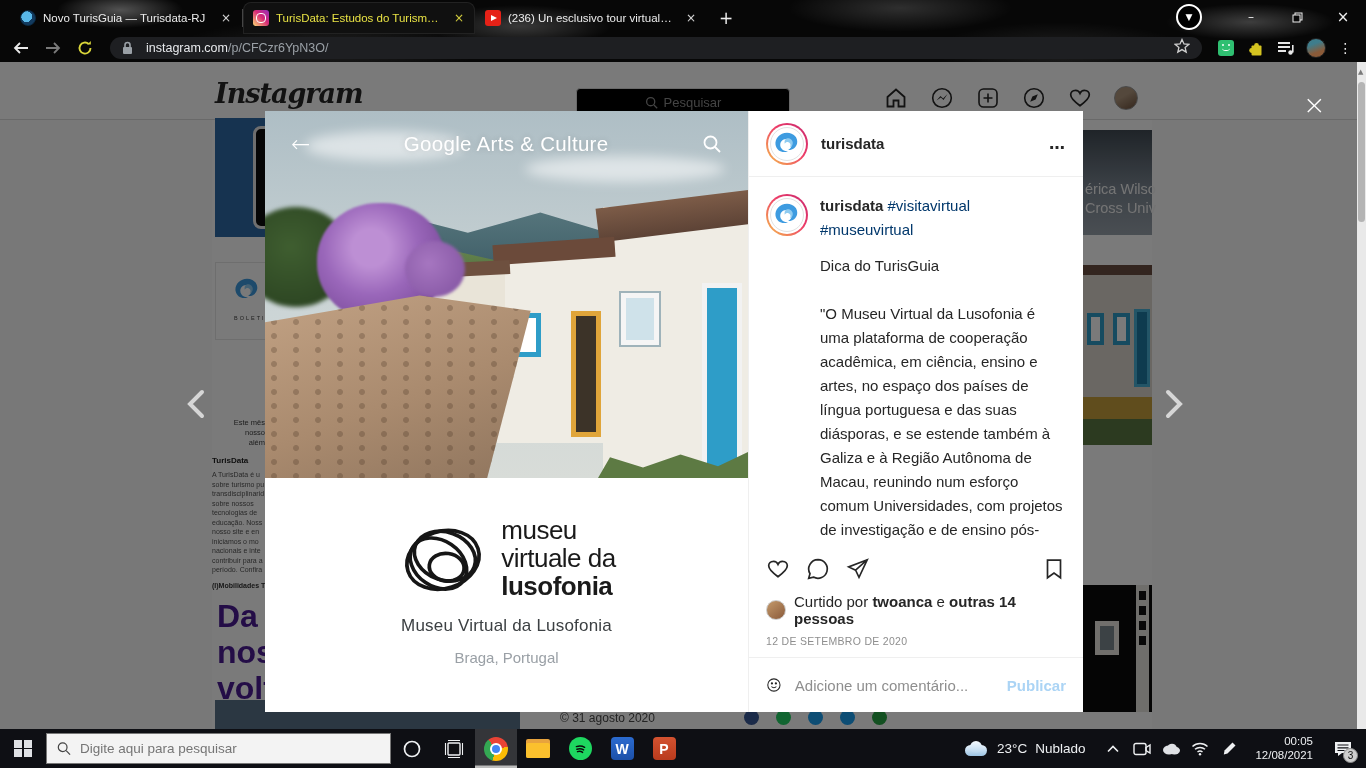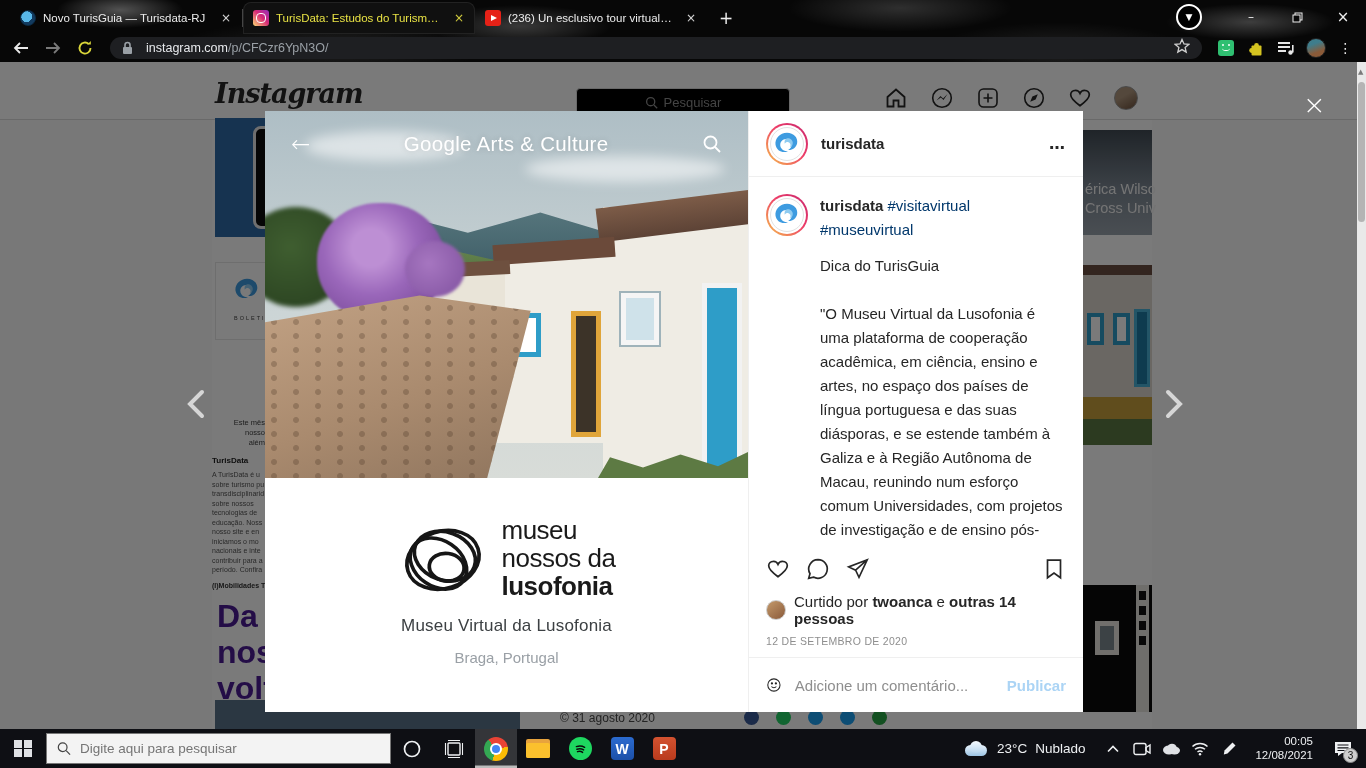--- a/index.html
+++ b/index.html
@@ -447,21 +447,21 @@
               </svg>
           </div>
         </div>
         <div class="photo-info">
           <div class="mlogo-row">
             <svg width="92" height="92">
                 <use href="#scribble"></use>
               </svg>
             <div class="mlogo-text">
               <div>museu</div>
-              <div>nossos da</div>
+              <div>virtuale da</div>
               <div class="b3">lusofonia</div>
             </div>
           </div>
           <div class="museum-title">Museu Virtual da Lusofonia</div>
           <div class="museum-loc">Braga, Portugal</div>
         </div>
       </div>
 
       <div class="side">
         <div class="side-head">

